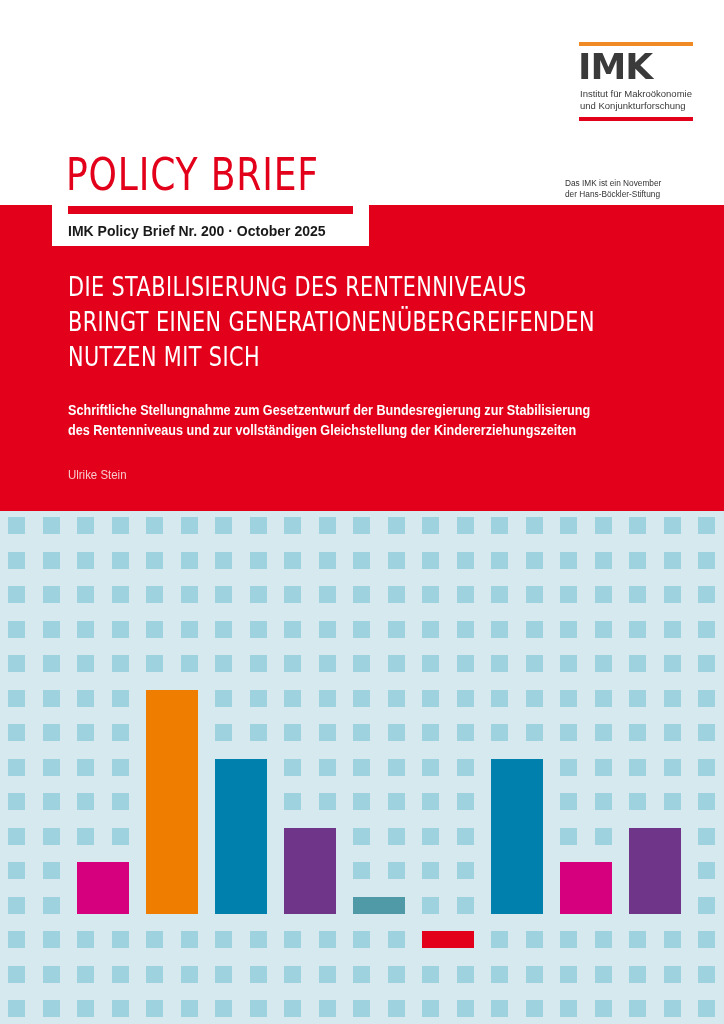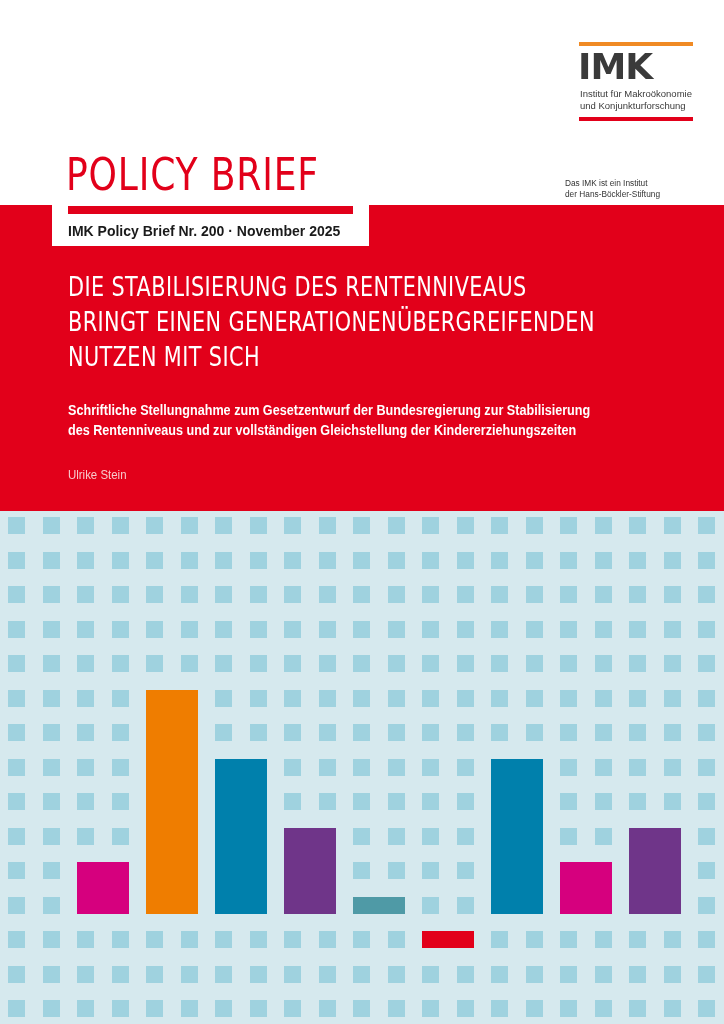--- a/index.html
+++ b/index.html
@@ -28,30 +28,30 @@
 
 <div class="abs" id="logo-top" style="background:#f08a24"></div>
 <div class="abs" id="logo-mark">IMK</div>
 <div class="abs" id="logo-sub">
   <div>Institut für Makroökonomie</div>
   <div>und Konjunkturforschung</div>
 </div>
 <div class="abs" id="logo-bottom" style="background:#e2001a"></div>
 
 <div class="abs" id="foundation">
-  <div>Das IMK ist ein Institut</div>
+  <div>Das IMK ist ein November</div>
   <div>der Hans-Böckler-Stiftung</div>
 </div>
 
 <div class="abs" id="pb-title">POLICY BRIEF</div>
 
 <div class="abs" id="red-band" style="background:#e2001a"></div>
 <div class="abs" id="tab-box"></div>
 <div class="abs" id="pb-underline" style="background:#e2001a"></div>
-<div class="abs" id="issue-line">IMK Policy Brief Nr. 200 · November 2025</div>
+<div class="abs" id="issue-line">IMK Policy Brief Nr. 200 · October 2025</div>
 
 <div class="abs" id="main-title">
   <div>DIE STABILISIERUNG DES RENTENNIVEAUS</div>
   <div>BRINGT EINEN GENERATIONENÜBERGREIFENDEN</div>
   <div>NUTZEN MIT SICH</div>
 </div>
 
 <div class="abs" id="subtitle">
   <div>Schriftliche Stellungnahme zum Gesetzentwurf der Bundesregierung zur Stabilisierung</div>
   <div>des Rentenniveaus und zur vollständigen Gleichstellung der Kindererziehungszeiten</div>

